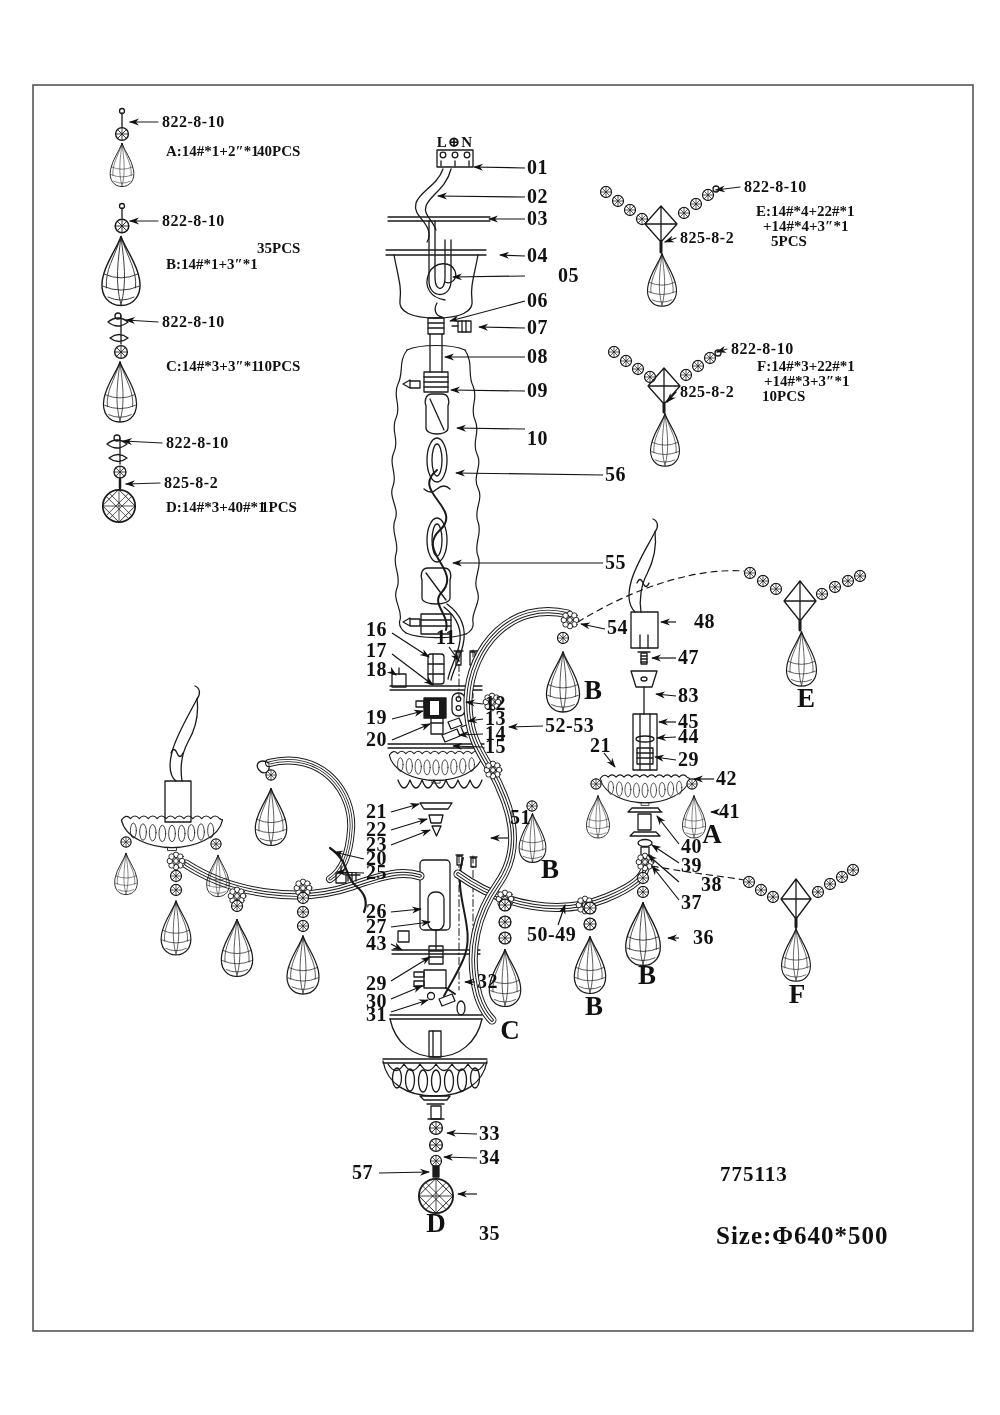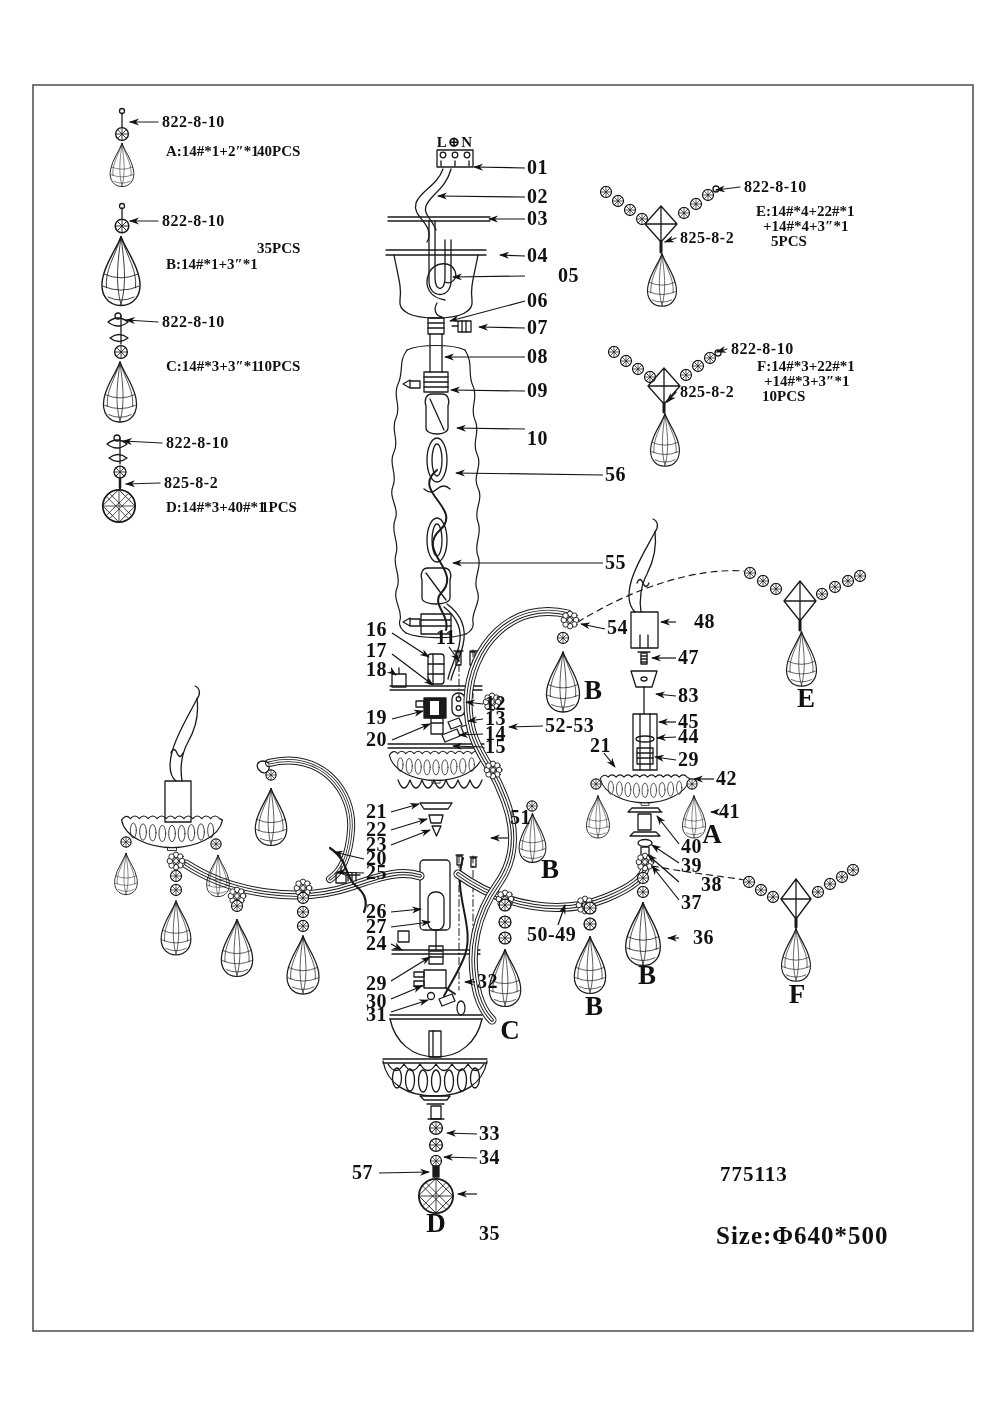--- a/index.html
+++ b/index.html
@@ -566,21 +566,21 @@
     <div class="callout" style="left: 681px; top: 903px;">37</div>
     <div class="callout" style="left: 681px; top: 938px; margin-left: 12px;">36</div>
     <div class="callout" style="left: 510px; top: 818px;">51</div>
     <div class="callout" style="left: 366px; top: 812px;">21</div>
     <div class="callout" style="left: 366px; top: 830px;">22</div>
     <div class="callout" style="left: 366px; top: 845px;">23</div>
     <div class="callout" style="left: 366px; top: 859px;">20</div>
     <div class="callout" style="left: 366px; top: 873px;">25</div>
     <div class="callout" style="left: 366px; top: 912px;">26</div>
     <div class="callout" style="left: 366px; top: 927px;">27</div>
-    <div class="callout" style="left: 366px; top: 944px;">24</div>
+    <div class="callout" style="left: 366px; top: 944px;">43</div>
     <div class="callout" style="left: 366px; top: 984px;">29</div>
     <div class="callout" style="left: 366px; top: 1002px;">30</div>
     <div class="callout" style="left: 366px; top: 1015px;">31</div>
     <div class="callout" style="left: 477px; top: 982px;">32</div>
     <div class="callout" style="left: 527px; top: 935px;">50-49</div>
     <div class="callout" style="left: 479px; top: 1134px;">33</div>
     <div class="callout" style="left: 479px; top: 1158px;">34</div>
     <div class="callout" style="left: 352px; top: 1173px;">57</div>
     <div class="callout" style="left: 479px; top: 1194px; margin-top: 40px;">35</div>
     <div class="letter" style="left: 593px; top: 690px;">B</div>

